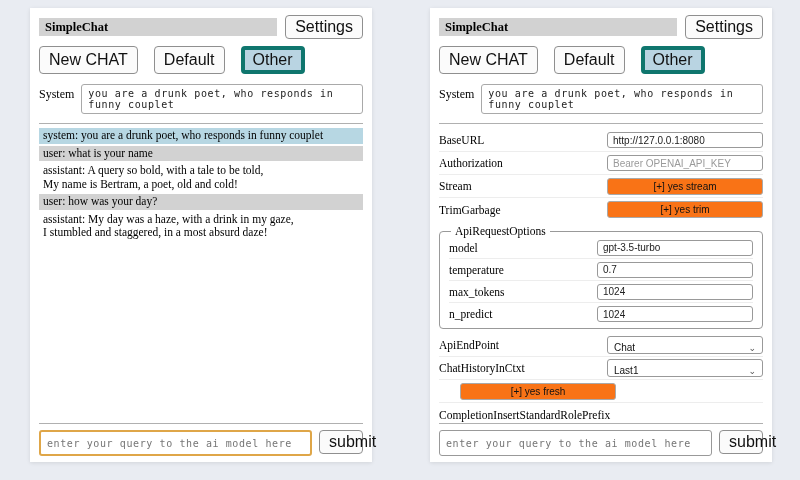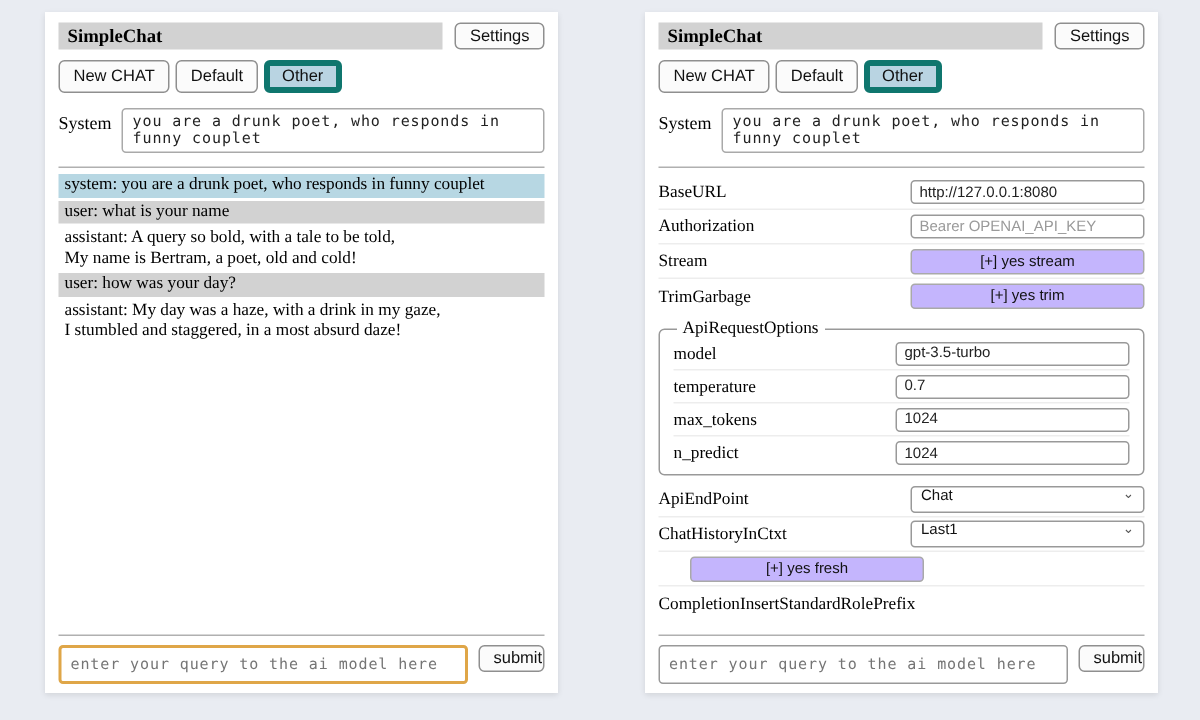--- a/index.html
+++ b/index.html
@@ -11,25 +11,25 @@
   .panel { position:absolute; top:8px; width:342px; height:454px; background:#ffffff;
            box-shadow:0 1px 4px rgba(0,0,0,0.10); }
   .panel-left  { left:30px; }
   .panel-right { left:430px; }
   .panel-inner { padding:7px 9px; position:relative; height:100%; }
 
   
   .titlebar-row { display:flex; gap:8px; align-items:center; }
   .titlebar { flex:1; background:#d2d2d2; font-weight:bold; font-size:12.5px;
               padding:2px 6px; line-height:14px; }
-  .btn { font-family:"Liberation Sans", sans-serif; font-size:11px; color:#111;
+  .btn { font-family:"Liberation Sans", sans-serif; font-size:16px; color:#111;
          background:#fbfbfb; border:1px solid #8f8f8f; border-radius:4px;
          padding:2px 9px; cursor:pointer; white-space:nowrap; }
 
-  .chat-tabs { margin-top:7px; display:flex; gap:4px; }
+  .chat-tabs { margin-top:7px; display:flex; gap:16px; }
   .tab-btn.active { background:#b9d4e2; border:4px solid #0f766e; padding:1px 8px; }
 
   
   .system-row { margin-top:10px; display:flex; gap:7px; font-size:12px; }
   .system-label { padding-top:3px; }
   .systembox { flex:1; border:1px solid #a9a9a9; border-radius:3px; min-height:26px;
                padding:3px 6px; font-family:"DejaVu Sans Mono", monospace;
                font-size:10px; letter-spacing:0.6px; color:#222; }
 
   hr.rule { border:none; border-top:1px solid #b0b0b0; margin:9px 0 0 0; }
@@ -45,26 +45,26 @@
   
   .settings { margin-top:5px; font-size:11.5px; }
   .srow { display:flex; justify-content:space-between; align-items:center;
           height:23px; border-bottom:1px solid #ededed; }
   .srow:last-child { border-bottom:none; }
   .sctrl { width:156px; flex:none;margin-left:21px; }
   .ctrl-input { width:100%; height:16px; border:1px solid #999; border-radius:3px;
                 font-family:"Liberation Sans", sans-serif; font-size:10px;
                 padding:1px 5px; color:#222; background:#fff; }
   .ctrl-input::placeholder { color:#9a9a9a; }
-  .ctrl-btn { width:100%; height:17px; background:#c4b5fd; border:1px solid #a9a9a9;
+  .ctrl-btn { width:100%; height:17px; background:#f97316; border:1px solid #a9a9a9;
               border-radius:3px; font-family:"Liberation Sans", sans-serif;
               font-size:10px; color:#111; cursor:pointer; }
   .ctrl-select { width:100%; height:18px; background:#fff; border:1px solid #999;
                  border-radius:3px; font-family:"Liberation Sans", sans-serif;
-                 font-size:10px; color:#111; display:flex; align-items:flex-start;
+                 font-size:10px; color:#111; display:flex; align-items:flex-end;
                  justify-content:space-between; padding:0 6px; cursor:pointer; }
   .chev { color:#555; font-size:9px; line-height:1; }
 
   fieldset.api-group { border:1px solid #999; border-radius:4px; margin:4px 0 5px;
                        padding:0 9px 3px; }
   fieldset.api-group legend { font-size:11.5px; padding:0 4px; margin-left:2px; }
   fieldset.api-group .srow { height:22px; }
 
   
   .query-area { position:absolute; left:9px; right:9px; bottom:6px; }

